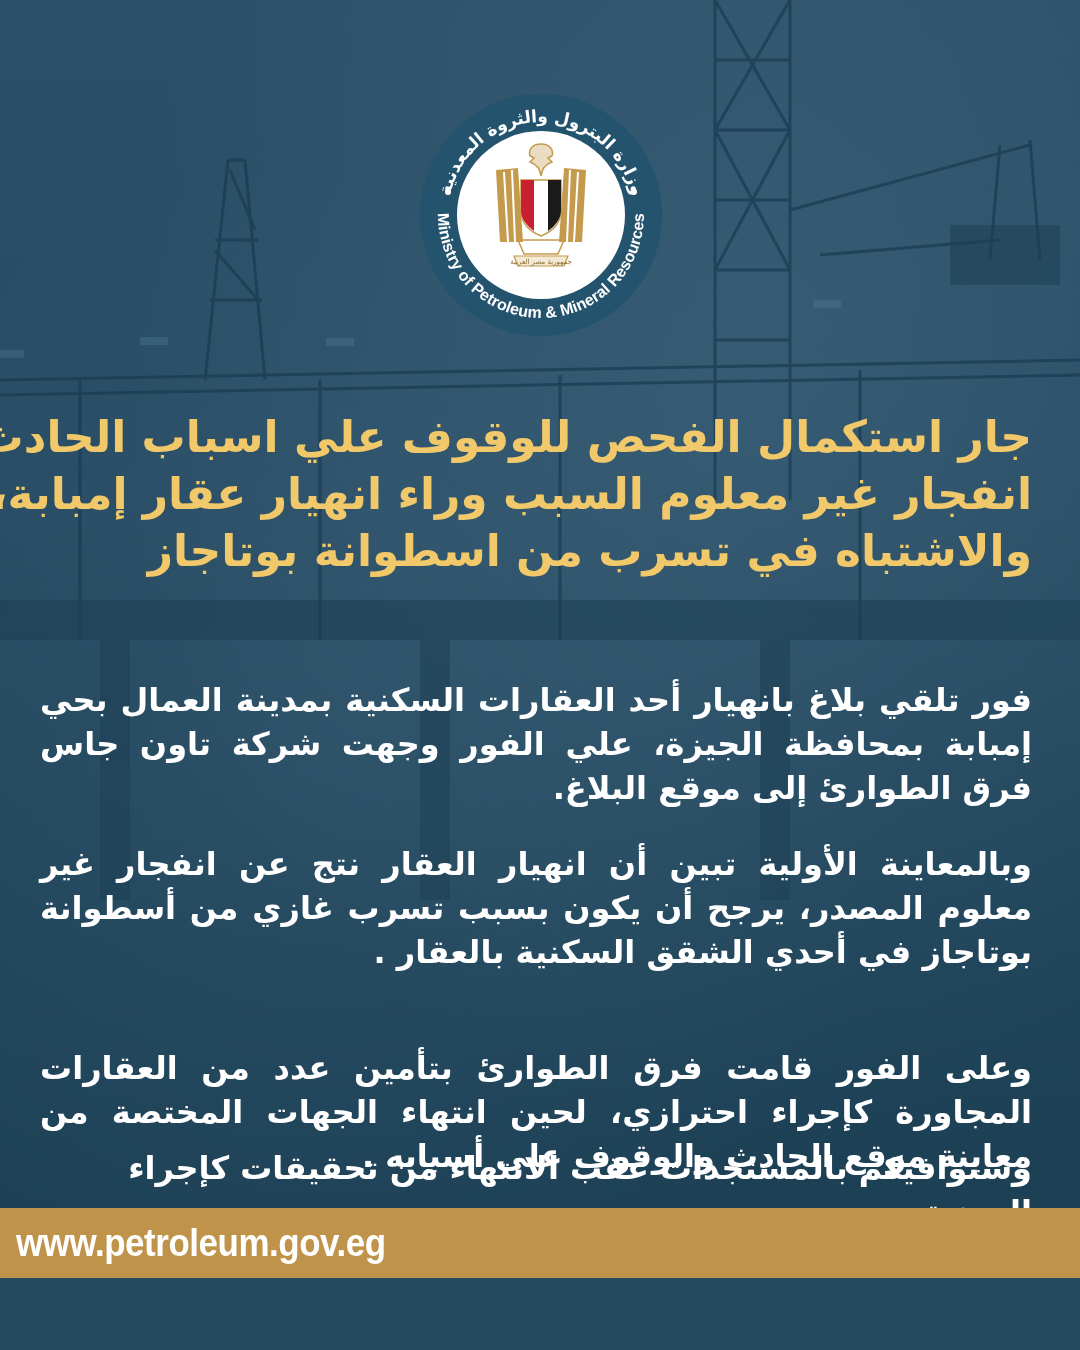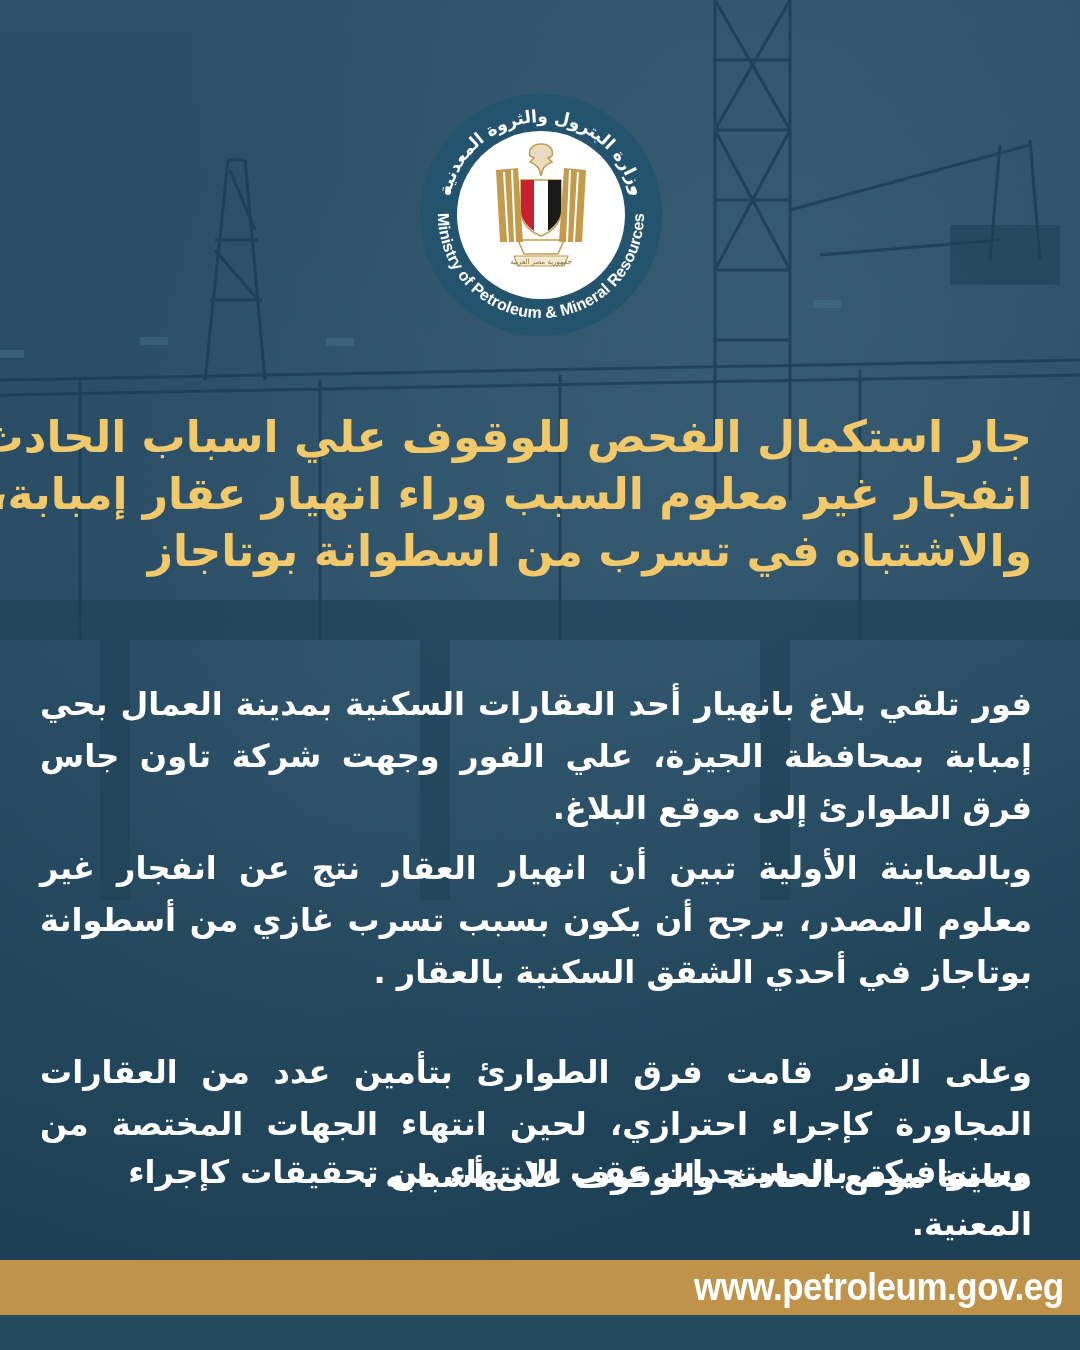--- a/index.html
+++ b/index.html
@@ -22,31 +22,31 @@
     .headline {
       position: absolute; right: 48px; left: 40px; top: 408px;
       direction: rtl; text-align: right;
       color: #f1c86a; font-weight: bold; font-size: 44px; line-height: 57px;
       font-family: "DejaVu Sans", sans-serif;
     }
     .headline div { white-space: nowrap; }
     .body {
       position: absolute; right: 48px; left: 40px;
       direction: rtl; text-align: justify; text-align-last: right;
-      color: #ffffff; font-weight: bold; font-size: 32px; line-height: 52px;
+      color: #ffffff; font-weight: bold; font-size: 32px; line-height: 44px;
       font-family: "DejaVu Sans", sans-serif;
     }
     .p1 { top: 678px; }
     .p2 { top: 842px; }
     .p3 { top: 1014px; margin-top: 32px; }
     .p4 { top: 1146px; text-align: right; }
     .footer {
-      position: absolute; left: 0; top: 1260px; width: 1080px; height: 55px;
+      position: absolute; left: 0; top: 1208px; width: 1080px; height: 70px;
       background: #bf944a;
-      display: flex; align-items: center; justify-content: flex-end;
+      display: flex; align-items: center; justify-content: flex-start;
     }
     .footer span {
       color: #ffffff; font-family: "Liberation Sans", sans-serif;
       font-size: 38px; font-weight: bold; letter-spacing: -0.5px;
       transform: scaleX(0.92);
     }
   </style>
 </head>
 <body>
 

